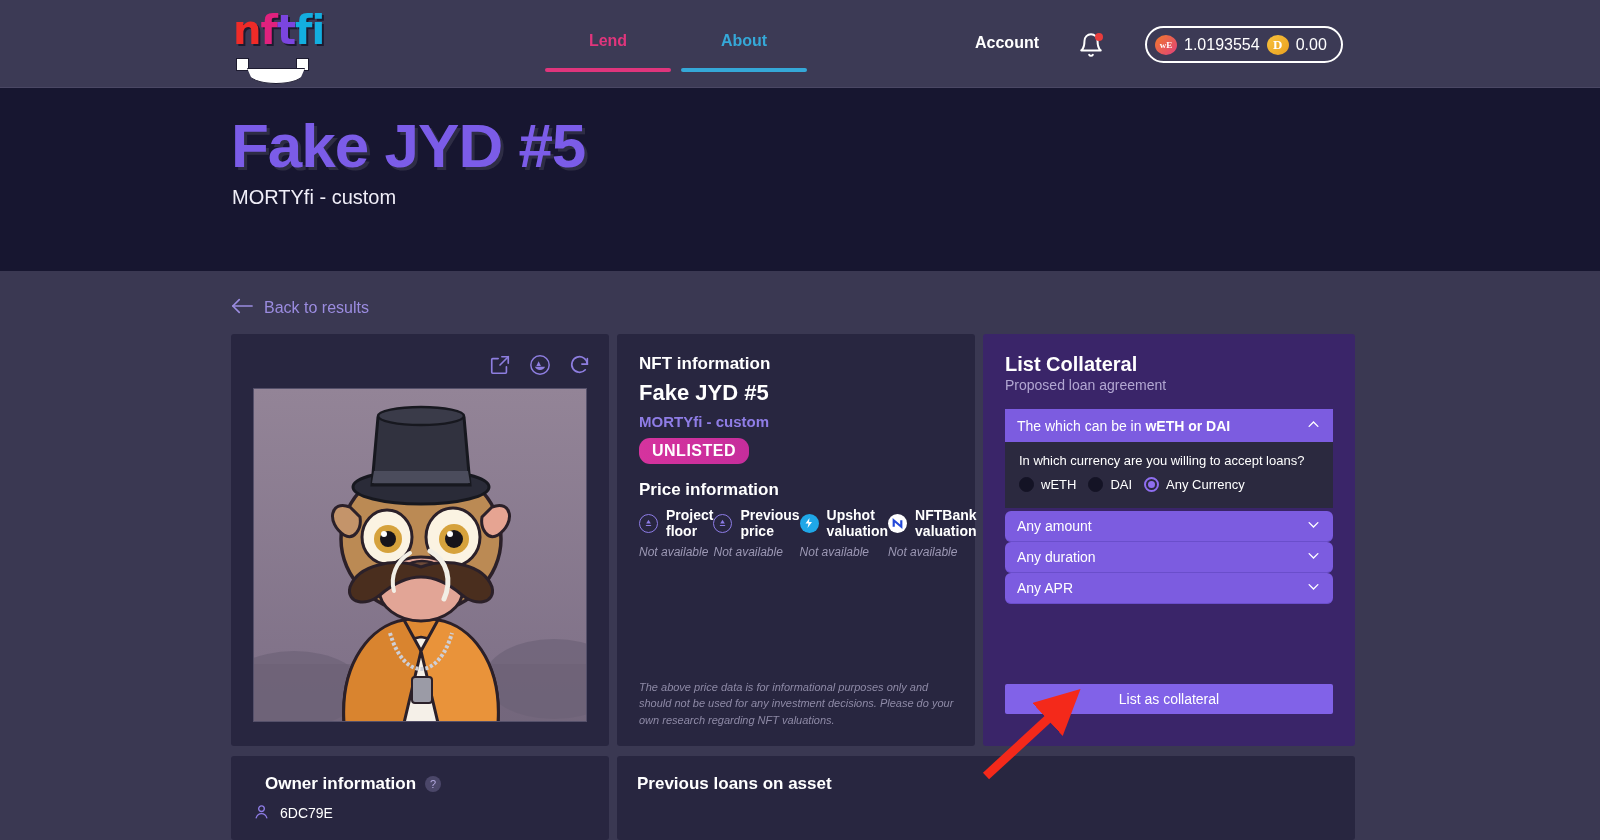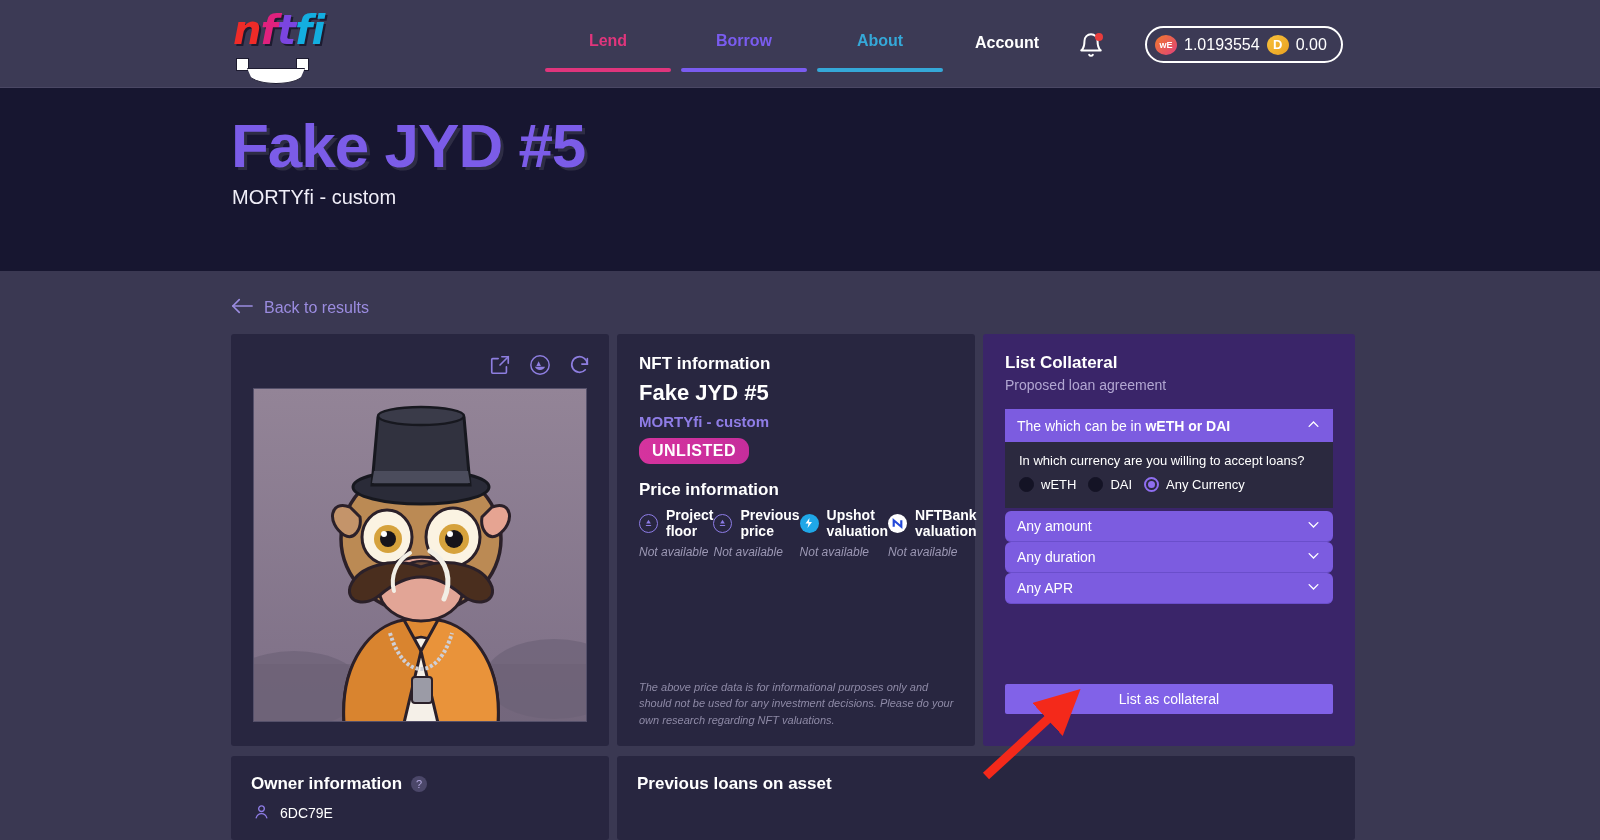--- a/index.html
+++ b/index.html
@@ -13,21 +13,21 @@
 
   
   .header {
     position: absolute; top: 0; left: 0; width: 1600px; height: 88px;
     background: #3c3a55;
     border-bottom: 1px solid #4a4764;
   }
   .logo { position: absolute; left: 231px; top: 10px; width: 108px; height: 72px; }
   .logo-letters {
     font-family: "DejaVu Sans", sans-serif;
-    font-size: 40px; font-weight: bold; font-style: italic;
+    font-size: 40px; font-weight: bold; 
     letter-spacing: -1px; line-height: 1;
     position: absolute; left: 2px; top: 0;
     text-shadow: 2px 2px 0 #1d1b30;
   }
   .logo-letters span:nth-child(1){ color: #ef2b28; }
   .logo-letters span:nth-child(2){ color: #e0217e; }
   .logo-letters span:nth-child(3){ color: #7b45e0; }
   .logo-letters span:nth-child(4){ color: #13aee0; }
   .eye { position: absolute; width: 13px; height: 13px; background: #fff; top: 48px; border: 1.5px solid #1d1b30; }
   .eye.l { left: 5px; } .eye.r { left: 65px; }
@@ -54,21 +54,21 @@
   }
 
   .bell { position: absolute; top: 32px; left: 1078px; width: 26px; height: 26px; cursor: pointer; }
   .bell-dot { position: absolute; right: 1px; top: 1px; width: 8px; height: 8px; border-radius: 50%; background: #e83c3c; }
 
   .wallet-pill {
     position: absolute; top: 26px; left: 1145px;
     height: 37px; border: 2px solid #ffffff; border-radius: 19px;
     display: flex; align-items: center; padding: 0 14px 0 8px; gap: 7px;
   }
-  .token-icon { width: 22px; height: 20px; border-radius: 50%; display: flex; align-items: center; justify-content: center; font-size: 9px; font-weight: bold; color: #fff; flex: 0 0 auto; }
+  .token-icon { width: 22px; height: 20px; border-radius: 50%; display: flex; align-items: center; justify-content: center; font-size: 9px; font-weight: bold; color: #fff; flex: 0 0 auto; font-family: Liberation Serif, serif; }
   .token-weth { background: linear-gradient(135deg, #f07b2b, #e0407c); }
   .token-dai  { background: linear-gradient(135deg, #f9c23c, #e9a020); color: #fff; font-size: 13px; }
   .wallet-val { font-size: 16px; color: #fff; }
 
   
   .hero {
     position: absolute; top: 88px; left: 0; width: 1600px; height: 183px;
     background: #171630;
   }
   .hero-title {
@@ -114,21 +114,21 @@
   .price-item-title { display: flex; align-items: center; gap: 8px; font-size: 14px; font-weight: bold; color: #ffffff; }
   .price-item-val { font-size: 12px; font-style: italic; color: #9c98b4; margin-top: 6px; margin-left: 0; }
   .pi-icon { width: 19px; height: 19px; border-radius: 50%; flex: 0 0 auto; display: flex; align-items: center; justify-content: center; }
   .pi-purple { border: 1.6px solid #8d7ce6; color: #8d7ce6; }
   .pi-upshot { background: #1fa7e8; color: #fff; }
   .pi-nftbank { background: #ffffff; }
 
   .disclaimer { position: absolute; left: 22px; bottom: 18px; width: 316px; font-size: 11px; font-style: italic; color: #8e8aa6; line-height: 1.5; }
 
   
-  .coll-title { position: absolute; left: 22px; top: 19px; font-size: 17px; font-weight: bold; color: #fff; }
+  .coll-title { position: absolute; left: 22px; top: 19px; font-size: 20px; font-weight: bold; color: #fff; }
   .coll-sub { position: absolute; left: 22px; top: 43px; font-size: 14px; color: #b2a7d2; }
 
   .acc-header {
     position: absolute; left: 22px; top: 75px; width: 328px; height: 33px;
     background: #7c5ce0; display: flex; align-items: center; padding: 0 12px;
     color: #fff; font-size: 14px; cursor: pointer; justify-content: space-between;
   }
   .acc-body {
     position: absolute; left: 22px; top: 108px; width: 328px; height: 66px;
     background: #2b293f; padding: 11px 14px;
@@ -148,21 +148,21 @@
     border-radius: 6px;
   }
   .acc-row.r1 { top: 177px; } .acc-row.r2 { top: 208px; } .acc-row.r3 { top: 239px; }
 
   .btn-list {
     position: absolute; left: 22px; top: 350px; width: 328px; height: 30px;
     background: #8162e8; color: #fff; font-size: 14px; border: none; border-radius: 2px;
     cursor: pointer; font-family: "Liberation Sans", sans-serif;
   }
 
-  .owner-title { position: absolute; left: 20px; top: 18px; display: flex; align-items: center; gap: 9px; }
+  .owner-title { position: absolute; left: 34px; top: 18px; display: flex; align-items: center; gap: 9px; }
   .help-icon { width: 16px; height: 16px; border-radius: 50%; background: #4b4769; color: #b4a9e0; font-size: 11px; display: flex; align-items: center; justify-content: center; cursor: pointer; }
   .owner-row { position: absolute; left: 22px; top: 47px; display: flex; align-items: center; gap: 10px; font-size: 14px; color: #ffffff; }
   .prev-title { position: absolute; left: 20px; top: 18px; }
 
   .arrow-overlay { position: absolute; left: 0; top: 0; width: 1600px; height: 840px; pointer-events: none; }
 </style>
 </head>
 <body>
 
 <div class="page">
@@ -173,24 +173,20 @@
         <span>n</span><span>f</span><span>t</span><span>fi</span>
       </div>
       <div class="eye l"></div>
       <div class="eye r"></div>
       <div class="smile"></div>
     </div>
 
     <div class="nav">
       <div class="nav-item nav-lend">
         <div class="lbl">Lend</div>
-        <div class="bar"></div>
-      </div>
-      <div class="nav-item nav-borrow">
-        <div class="lbl">Borrow</div>
         <div class="bar"></div>
       </div>
       <div class="nav-item nav-about">
         <div class="lbl">About</div>
         <div class="bar"></div>
       </div>
     </div>
 
     <div class="account-link">Account</div>
 

